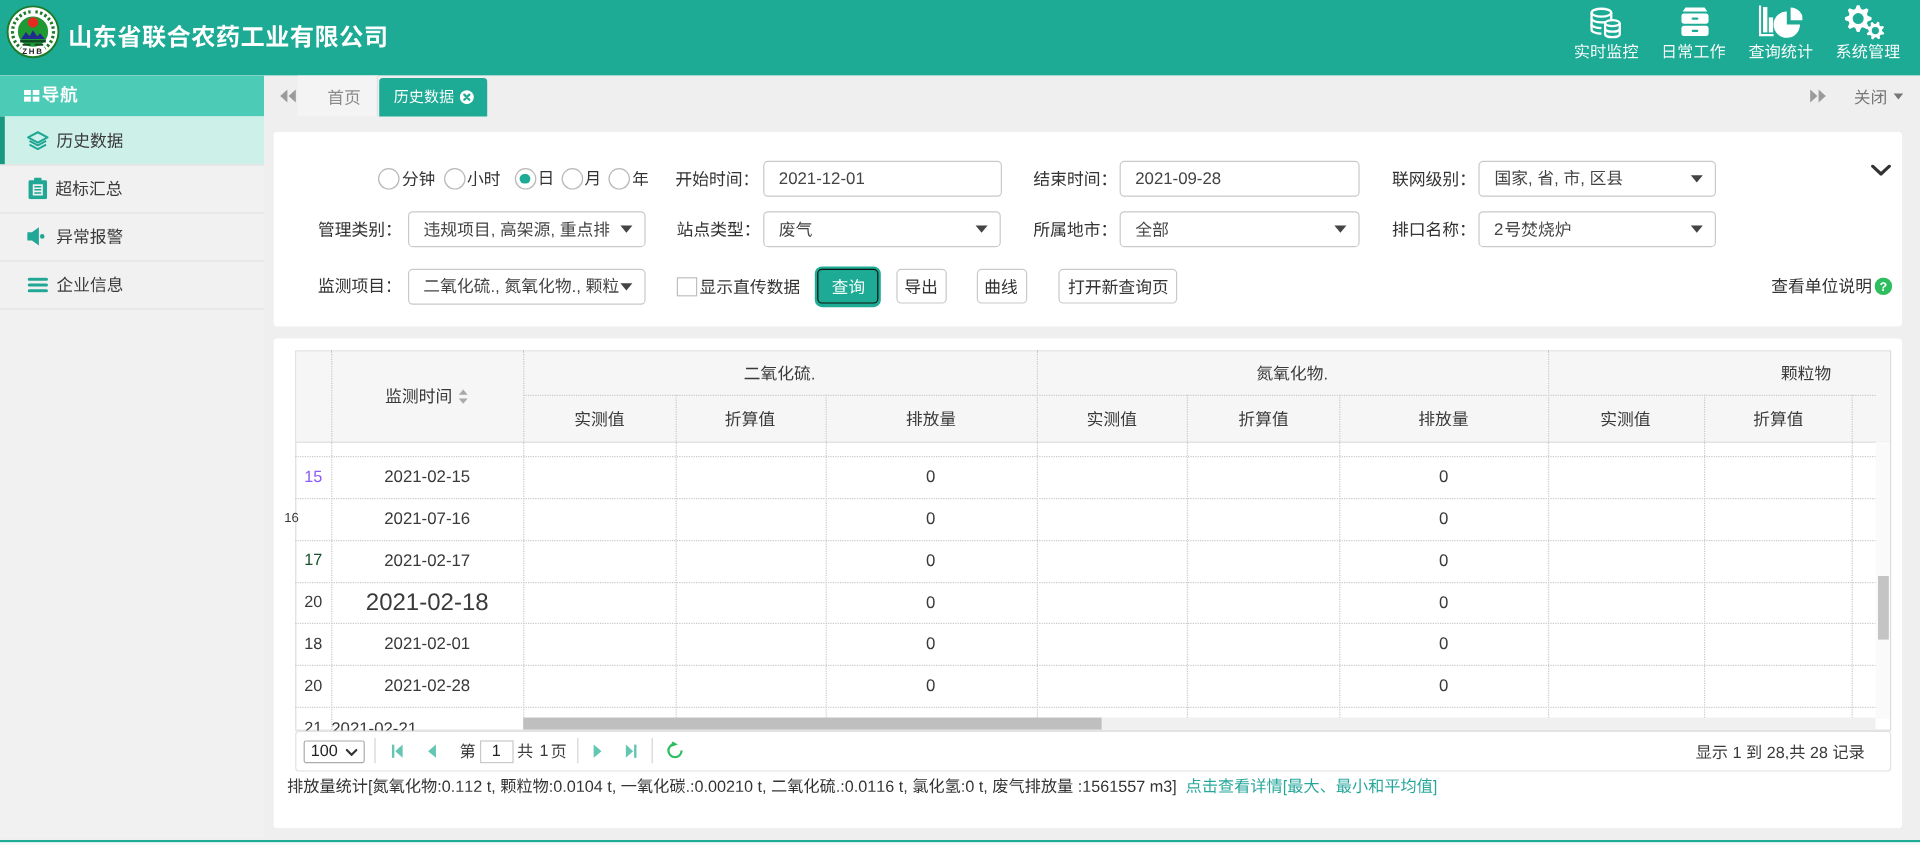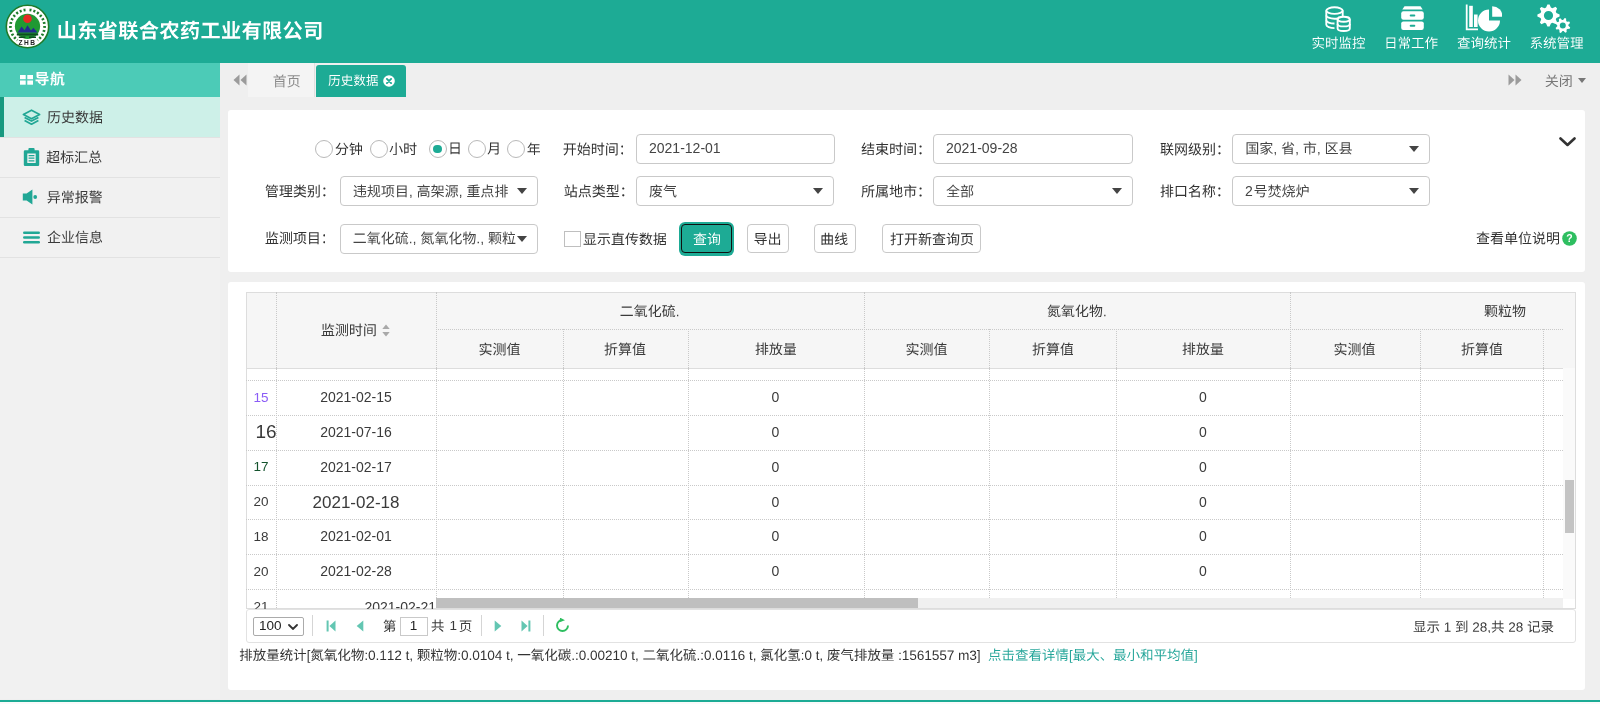--- a/index.html
+++ b/index.html
@@ -296,49 +296,49 @@
     <div style="position:absolute;left:1420px;top:329px;width:1px;height:38.5px;border-left:1px dotted #C9C9C9;"></div>
     <div style="position:absolute;left:1543px;top:329px;width:1px;height:38.5px;border-left:1px dotted #C9C9C9;"></div>
     <div style="position:absolute;left:436px;top:329px;width:1127px;height:1px;border-top:1px dotted #C9C9C9;"></div>
     <div style="position:absolute;left:245.5px;top:367.5px;width:1330.0px;height:1px;background:#DDDDDD;"></div>
     <div style="position:absolute;left:245.5px;top:380.2px;width:1317.5px;height:1px;border-top:1px dotted #C9C9C9;"></div>
     <div style="position:absolute;top:387.5px;font-family:'Liberation Sans',sans-serif;font-size:13.5px;color:#8b5cf6;font-weight:400;white-space:pre;line-height:20.2px;left:261px;transform:translateX(-50%);">15</div>
     <div style="position:absolute;top:387.1px;font-family:'Liberation Sans',sans-serif;font-size:14px;color:#3A3A3A;font-weight:400;white-space:pre;line-height:21.0px;left:356px;transform:translateX(-50%);">2021-02-15</div>
     <div style="position:absolute;top:387.1px;font-family:'Liberation Sans',sans-serif;font-size:14px;color:#3A3A3A;font-weight:400;white-space:pre;line-height:21.0px;left:775.5px;transform:translateX(-50%);">0</div>
     <div style="position:absolute;top:387.1px;font-family:'Liberation Sans',sans-serif;font-size:14px;color:#3A3A3A;font-weight:400;white-space:pre;line-height:21.0px;left:1203px;transform:translateX(-50%);">0</div>
     <div style="position:absolute;left:245.5px;top:415.0px;width:1317.5px;height:1px;border-top:1px dotted #C9C9C9;"></div>
-    <div style="position:absolute;top:422.3px;font-family:'Liberation Sans',sans-serif;font-size:19px;color:#3A3A3A;font-weight:400;white-space:pre;line-height:20.2px;left:266px;transform:translateX(-50%);">16</div>
+    <div style="position:absolute;top:422.3px;font-family:'Liberation Sans',sans-serif;font-size:11px;color:#3A3A3A;font-weight:400;white-space:pre;line-height:20.2px;left:243px;transform:translateX(-50%);">16</div>
     <div style="position:absolute;top:421.9px;font-family:'Liberation Sans',sans-serif;font-size:14px;color:#3A3A3A;font-weight:400;white-space:pre;line-height:21.0px;left:356px;transform:translateX(-50%);">2021-07-16</div>
     <div style="position:absolute;top:421.9px;font-family:'Liberation Sans',sans-serif;font-size:14px;color:#3A3A3A;font-weight:400;white-space:pre;line-height:21.0px;left:775.5px;transform:translateX(-50%);">0</div>
     <div style="position:absolute;top:421.9px;font-family:'Liberation Sans',sans-serif;font-size:14px;color:#3A3A3A;font-weight:400;white-space:pre;line-height:21.0px;left:1203px;transform:translateX(-50%);">0</div>
     <div style="position:absolute;left:245.5px;top:449.8px;width:1317.5px;height:1px;border-top:1px dotted #C9C9C9;"></div>
     <div style="position:absolute;top:457.1px;font-family:'Liberation Sans',sans-serif;font-size:13.5px;color:#14532d;font-weight:400;white-space:pre;line-height:20.2px;left:261px;transform:translateX(-50%);">17</div>
     <div style="position:absolute;top:456.7px;font-family:'Liberation Sans',sans-serif;font-size:14px;color:#3A3A3A;font-weight:400;white-space:pre;line-height:21.0px;left:356px;transform:translateX(-50%);">2021-02-17</div>
     <div style="position:absolute;top:456.7px;font-family:'Liberation Sans',sans-serif;font-size:14px;color:#3A3A3A;font-weight:400;white-space:pre;line-height:21.0px;left:775.5px;transform:translateX(-50%);">0</div>
     <div style="position:absolute;top:456.7px;font-family:'Liberation Sans',sans-serif;font-size:14px;color:#3A3A3A;font-weight:400;white-space:pre;line-height:21.0px;left:1203px;transform:translateX(-50%);">0</div>
     <div style="position:absolute;left:245.5px;top:484.6px;width:1317.5px;height:1px;border-top:1px dotted #C9C9C9;"></div>
     <div style="position:absolute;top:491.9px;font-family:'Liberation Sans',sans-serif;font-size:13.5px;color:#3A3A3A;font-weight:400;white-space:pre;line-height:20.2px;left:261px;transform:translateX(-50%);">20</div>
-    <div style="position:absolute;top:491.5px;font-family:'Liberation Sans',sans-serif;font-size:17px;color:#3A3A3A;font-weight:400;white-space:pre;line-height:21.0px;left:356px;transform:translateX(-50%);">2021-02-18</div>
+    <div style="position:absolute;top:491.5px;font-family:'Liberation Sans',sans-serif;font-size:20px;color:#3A3A3A;font-weight:400;white-space:pre;line-height:21.0px;left:356px;transform:translateX(-50%);">2021-02-18</div>
     <div style="position:absolute;top:491.5px;font-family:'Liberation Sans',sans-serif;font-size:14px;color:#3A3A3A;font-weight:400;white-space:pre;line-height:21.0px;left:775.5px;transform:translateX(-50%);">0</div>
     <div style="position:absolute;top:491.5px;font-family:'Liberation Sans',sans-serif;font-size:14px;color:#3A3A3A;font-weight:400;white-space:pre;line-height:21.0px;left:1203px;transform:translateX(-50%);">0</div>
     <div style="position:absolute;left:245.5px;top:519.4px;width:1317.5px;height:1px;border-top:1px dotted #C9C9C9;"></div>
     <div style="position:absolute;top:526.7px;font-family:'Liberation Sans',sans-serif;font-size:13.5px;color:#3A3A3A;font-weight:400;white-space:pre;line-height:20.2px;left:261px;transform:translateX(-50%);">18</div>
     <div style="position:absolute;top:526.3px;font-family:'Liberation Sans',sans-serif;font-size:14px;color:#3A3A3A;font-weight:400;white-space:pre;line-height:21.0px;left:356px;transform:translateX(-50%);">2021-02-01</div>
     <div style="position:absolute;top:526.3px;font-family:'Liberation Sans',sans-serif;font-size:14px;color:#3A3A3A;font-weight:400;white-space:pre;line-height:21.0px;left:775.5px;transform:translateX(-50%);">0</div>
     <div style="position:absolute;top:526.3px;font-family:'Liberation Sans',sans-serif;font-size:14px;color:#3A3A3A;font-weight:400;white-space:pre;line-height:21.0px;left:1203px;transform:translateX(-50%);">0</div>
     <div style="position:absolute;left:245.5px;top:554.1999999999999px;width:1317.5px;height:1px;border-top:1px dotted #C9C9C9;"></div>
     <div style="position:absolute;top:561.5px;font-family:'Liberation Sans',sans-serif;font-size:13.5px;color:#3A3A3A;font-weight:400;white-space:pre;line-height:20.2px;left:261px;transform:translateX(-50%);">20</div>
     <div style="position:absolute;top:561.1px;font-family:'Liberation Sans',sans-serif;font-size:14px;color:#3A3A3A;font-weight:400;white-space:pre;line-height:21.0px;left:356px;transform:translateX(-50%);">2021-02-28</div>
     <div style="position:absolute;top:561.1px;font-family:'Liberation Sans',sans-serif;font-size:14px;color:#3A3A3A;font-weight:400;white-space:pre;line-height:21.0px;left:775.5px;transform:translateX(-50%);">0</div>
     <div style="position:absolute;top:561.1px;font-family:'Liberation Sans',sans-serif;font-size:14px;color:#3A3A3A;font-weight:400;white-space:pre;line-height:21.0px;left:1203px;transform:translateX(-50%);">0</div>
     <div style="position:absolute;left:245.5px;top:589px;width:1317.5px;height:1px;border-top:1px dotted #C9C9C9;"></div>
     <div style="position:absolute;left:246px;top:589px;width:190px;height:19.5px;overflow:hidden;">
       <div style="position:absolute;left:0;top:0;width:190px;height:35px;">
         <div style="position:absolute;left:0px;top:10px;font-family:'Liberation Sans',sans-serif;font-size:13.5px;color:#3A3A3A;width:30px;text-align:center;">21</div>
-        <div style="position:absolute;left:30px;top:9.5px;font-family:'Liberation Sans',sans-serif;font-size:14px;color:#3A3A3A;width:160px;text-align:right;">2021-02-21</div>
+        <div style="position:absolute;left:30px;top:9.5px;font-family:'Liberation Sans',sans-serif;font-size:14px;color:#3A3A3A;width:160px;text-align:left;">2021-02-21</div>
       </div>
     </div>
     <div style="position:absolute;left:276px;top:367.5px;width:1px;height:240.0px;border-left:1px dotted #C9C9C9;"></div>
     <div style="position:absolute;left:436px;top:367.5px;width:1px;height:230.5px;border-left:1px dotted #C9C9C9;"></div>
     <div style="position:absolute;left:562.5px;top:367.5px;width:1px;height:230.5px;border-left:1px dotted #C9C9C9;"></div>
     <div style="position:absolute;left:688px;top:367.5px;width:1px;height:230.5px;border-left:1px dotted #C9C9C9;"></div>
     <div style="position:absolute;left:863.5px;top:367.5px;width:1px;height:230.5px;border-left:1px dotted #C9C9C9;"></div>
     <div style="position:absolute;left:989px;top:367.5px;width:1px;height:230.5px;border-left:1px dotted #C9C9C9;"></div>
     <div style="position:absolute;left:1116px;top:367.5px;width:1px;height:230.5px;border-left:1px dotted #C9C9C9;"></div>
     <div style="position:absolute;left:1290px;top:367.5px;width:1px;height:230.5px;border-left:1px dotted #C9C9C9;"></div>

